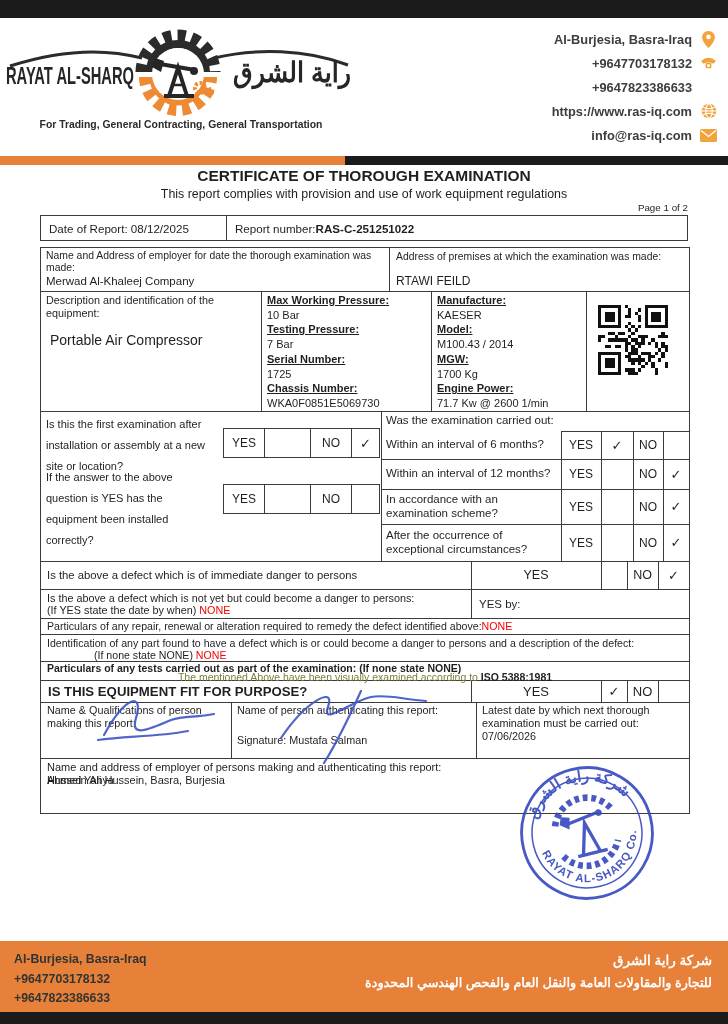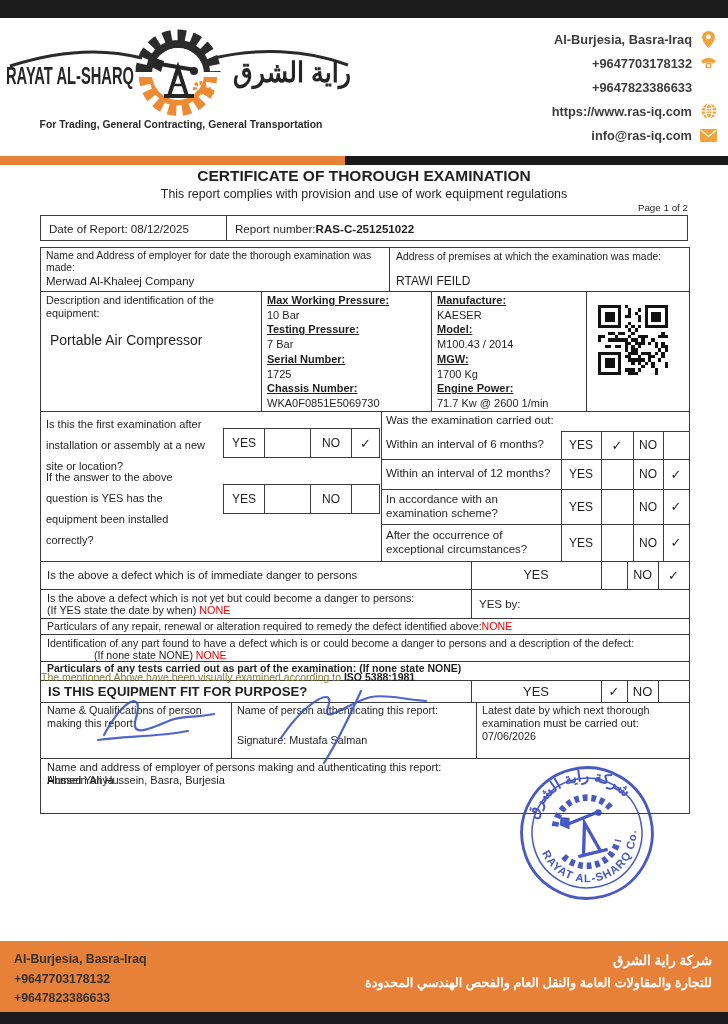--- a/index.html
+++ b/index.html
@@ -466,21 +466,21 @@
       <span>Particulars of any repair, renewal or alteration required to remedy the defect identified above: </span>
         <span class="red">NONE</span>
     </div>
 
     <div class="t" style="left:6px;top:389px;font-size:10.6px;">Identification of any part found to have a defect which is or could become a danger to persons and a description of the defect:</div>
     <div class="t" style="left:6px;top:401px;font-size:10.6px;margin-left:47px;">
       <span>(If none state NONE) </span><span class="red">NONE</span>
     </div>
 
     <div class="t" style="left:6px;top:413.5px;font-size:10.5px;font-weight:bold;">Particulars of any tests carried out as part of the examination: (If none state NONE)</div>
-    <div class="t" style="left:0;top:422.5px;width:648px;font-size:10.5px;">
+    <div class="t" style="left:0;top:422.5px;width:648px;text-align:center;font-size:10.5px;">
       <span class="olive">The mentioned Above have been visually examined according to </span><span class="bold">ISO 5388:1981</span>
     </div>
 
     <div class="vc" style="left:7px;top:432px;height:22px;font-size:13.2px;font-weight:bold;">IS THIS EQUIPMENT FIT FOR PURPOSE?</div>
     <div class="cc" style="left:430px;top:432px;width:130px;height:22px;font-size:13px;">YES</div>
     <div class="cc chkf" style="left:560px;top:432px;width:26px;height:22px;">✓</div>
     <div class="cc" style="left:586px;top:432px;width:31px;height:22px;font-size:13px;">NO</div>
     <div class="cc chkf" style="left:617px;top:432px;width:31px;height:22px;"></div>
 
     <div class="t" style="left:6px;top:456px;font-size:10.8px;">Name &amp; Qualifications of person</div>

